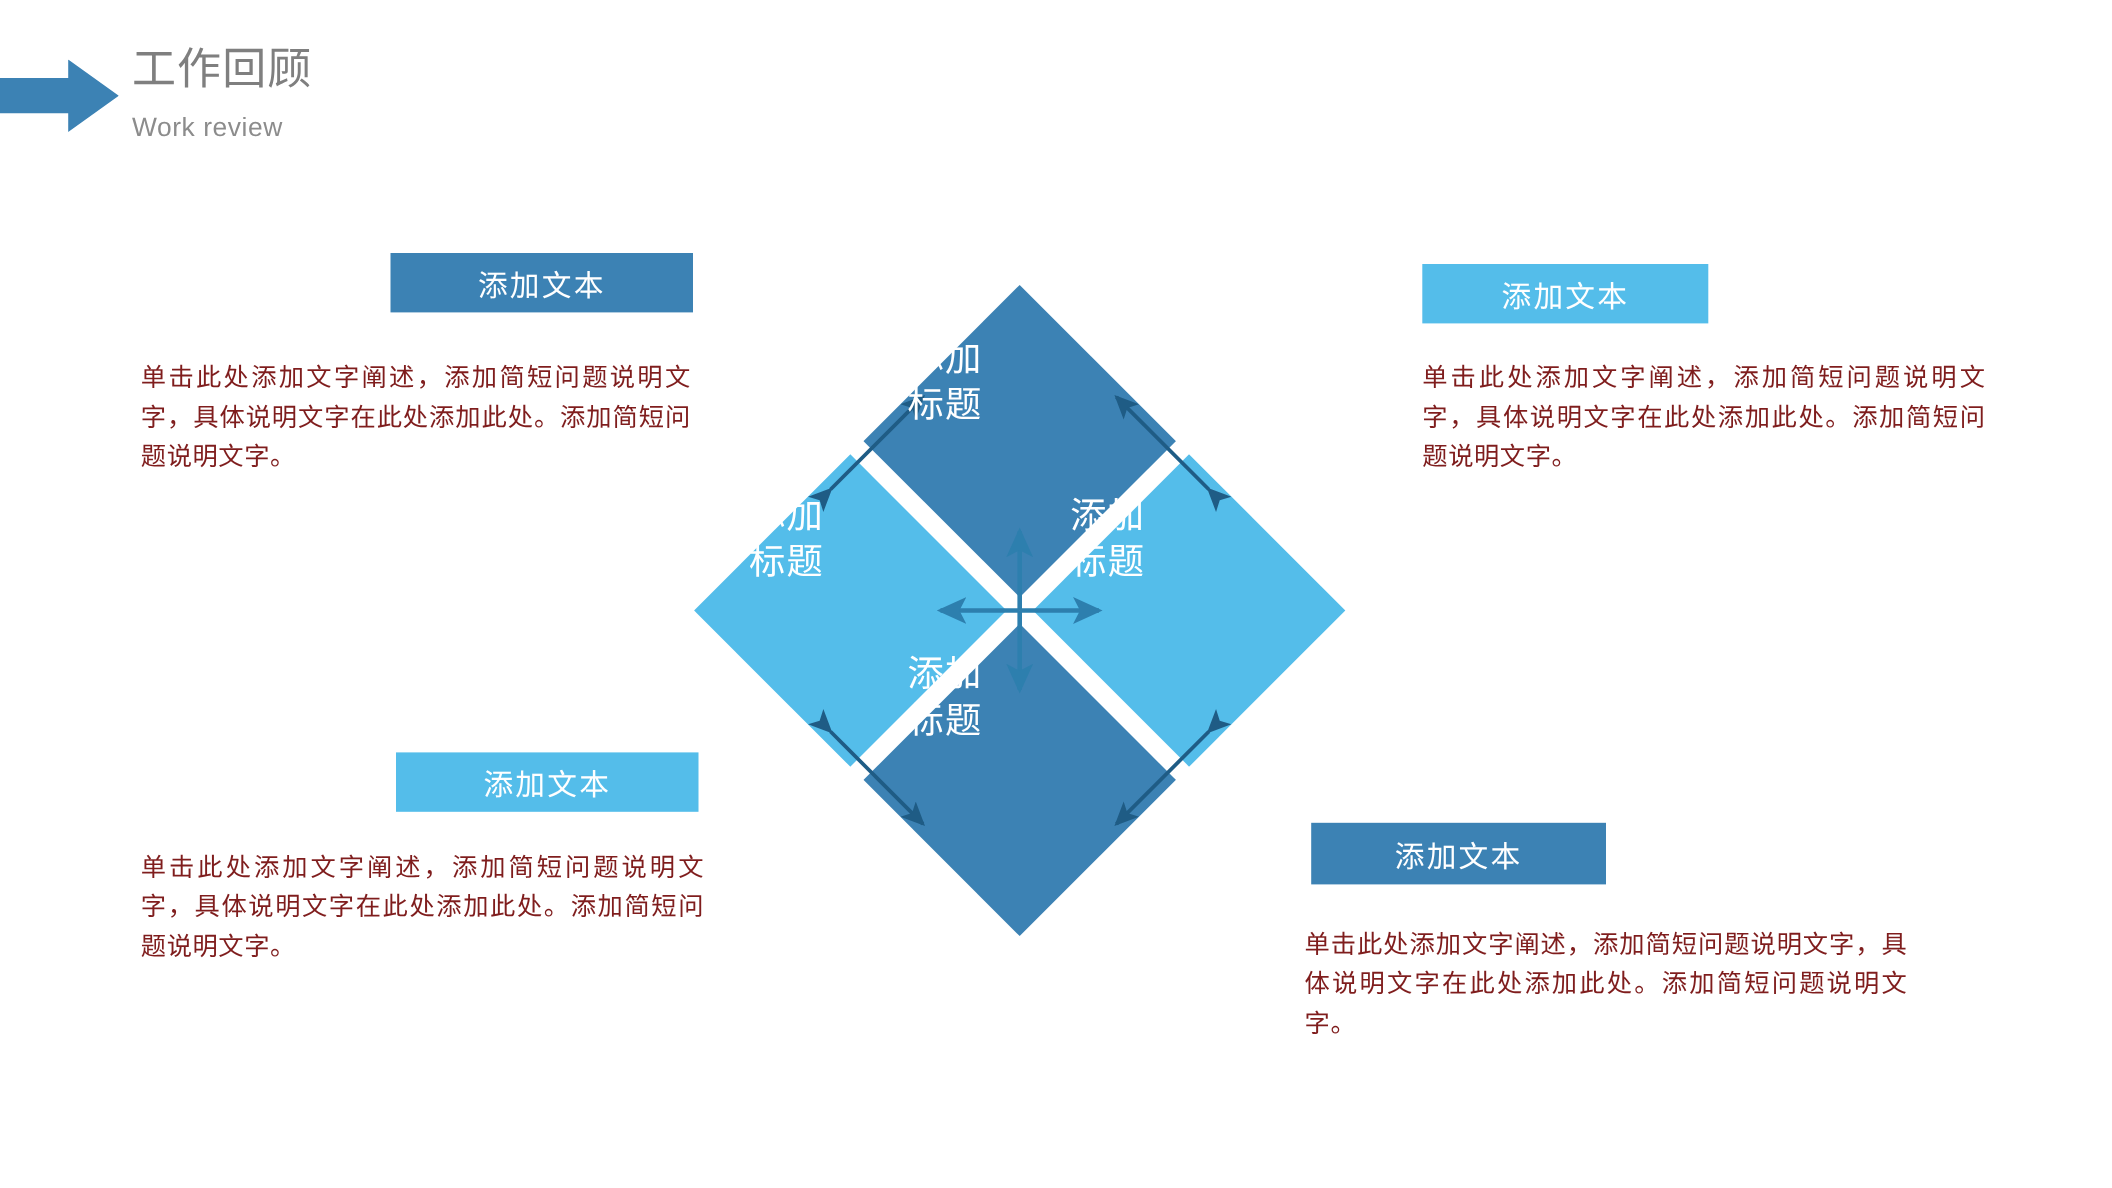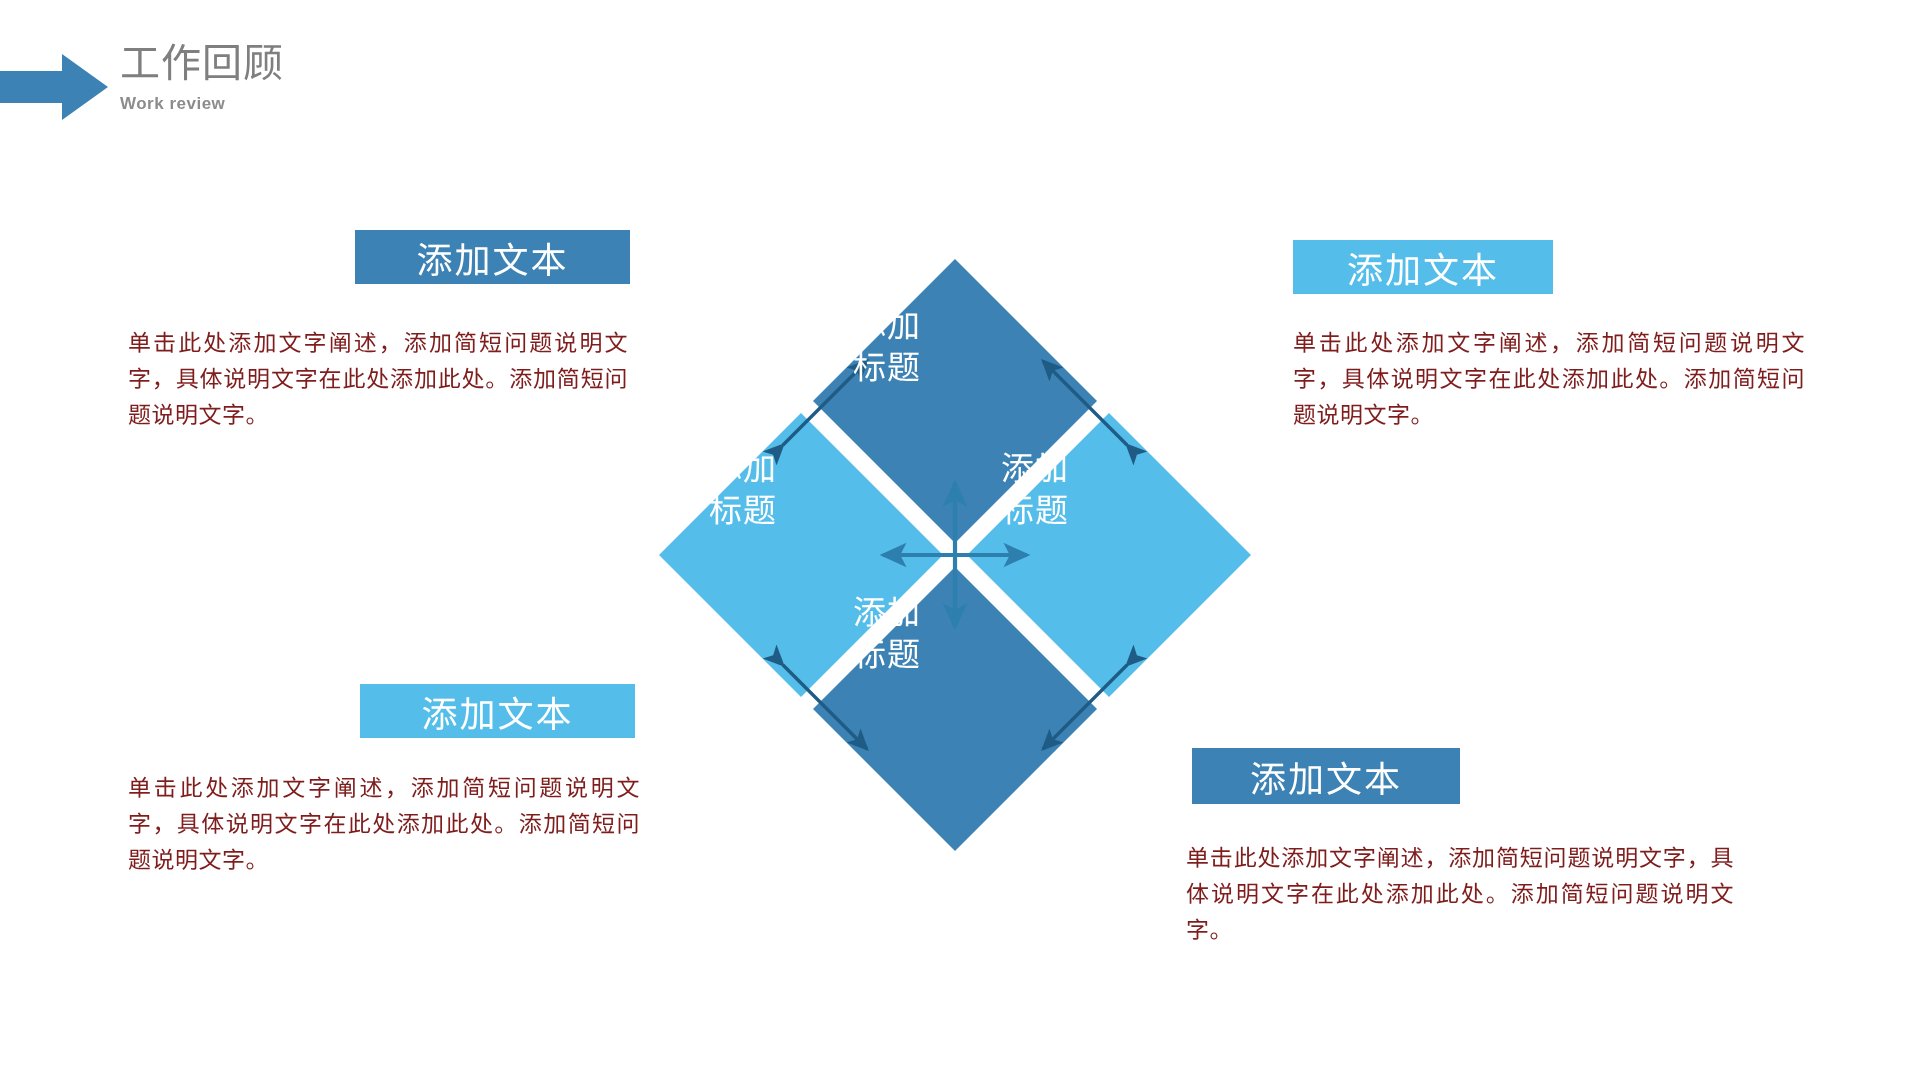--- a/index.html
+++ b/index.html
@@ -41,37 +41,36 @@
     top: 0px;
   }
   #header-title-cn {
     font-size: 40px;
     line-height: 46px;
     color: #7f7f7f;
     letter-spacing: 1px;
     white-space: nowrap;
   }
   #header-title-en {
-    font-size: 17px;
+    font-size: 24px;
     line-height: 30px;
     color: #8c8c8c;
     letter-spacing: 0.5px;
     white-space: nowrap;
-    margin-top: 3px;
-    font-weight: bold;
+    margin-top: 16px;
   }
 
   
   .label-chip {
     position: absolute;
     display: flex;
     align-items: center;
     justify-content: center;
     color: #ffffff;
-    font-size: 36px;
+    font-size: 27px;
     letter-spacing: 2px;
     box-sizing: border-box;
   }
   .chip-dark { background: #3C82B4; }
   .chip-light { background: #54BDEA; }
 
   #chip-tl { left: 355px; top: 230px; width: 275px; height: 54px; }
   #chip-tr { left: 1293px; top: 240px; width: 260px; height: 54px; }
   #chip-bl { left: 360px; top: 684px; width: 275px; height: 54px; }
   #chip-br { left: 1192px; top: 748px; width: 268px; height: 56px; }
@@ -88,21 +87,21 @@
     box-sizing: border-box;
   }
   #text-tl { left: 128px; top: 325px; width: 500px; }
   #text-tr { left: 1293px; top: 325px; width: 512px; }
   #text-bl { left: 128px; top: 770px; width: 512px; }
   #text-br { left: 1186px; top: 840px; width: 548px; }
 
   
   #diagram {
     position: absolute;
-    left: 540px;
+    left: 512px;
     top: 255px;
     width: 840px;
     height: 600px;
   }
   #diagram svg { display: block; }
   .dia-label {
     position: absolute;
     color: #ffffff;
     font-size: 33px;
     line-height: 42px;

